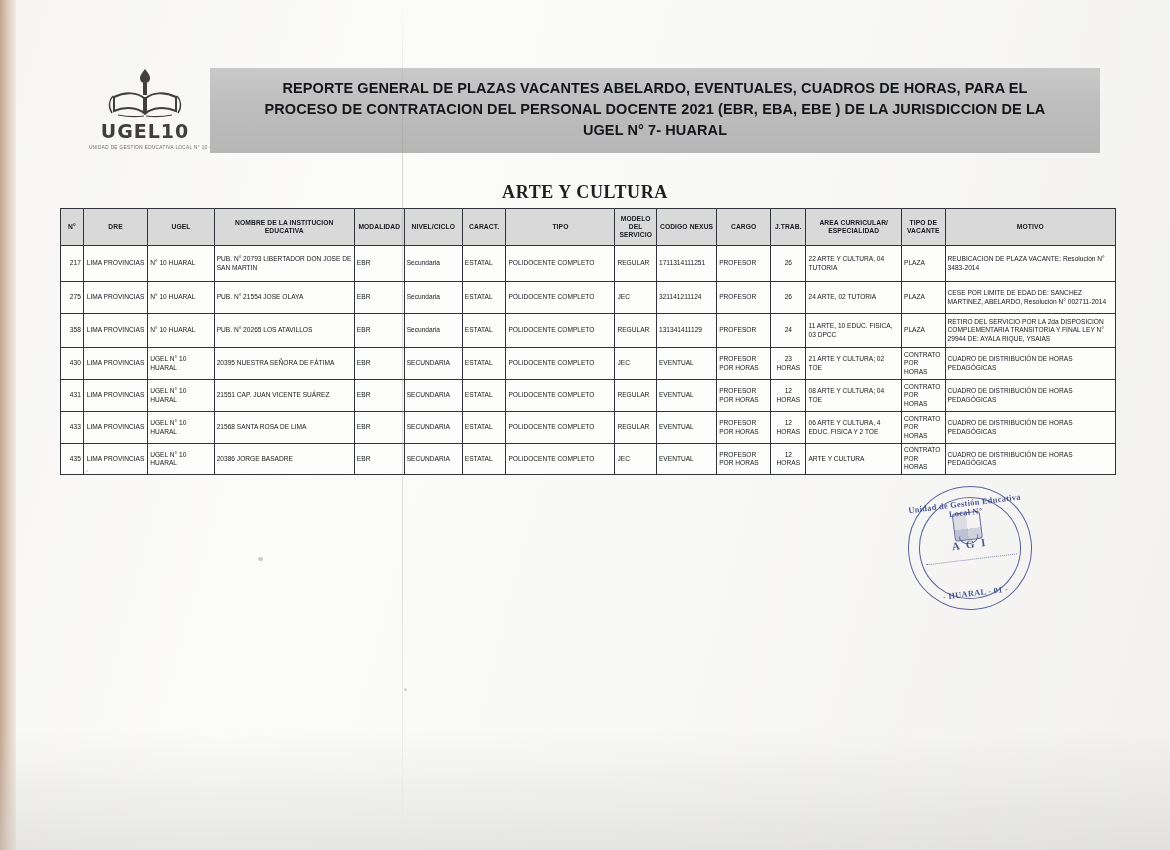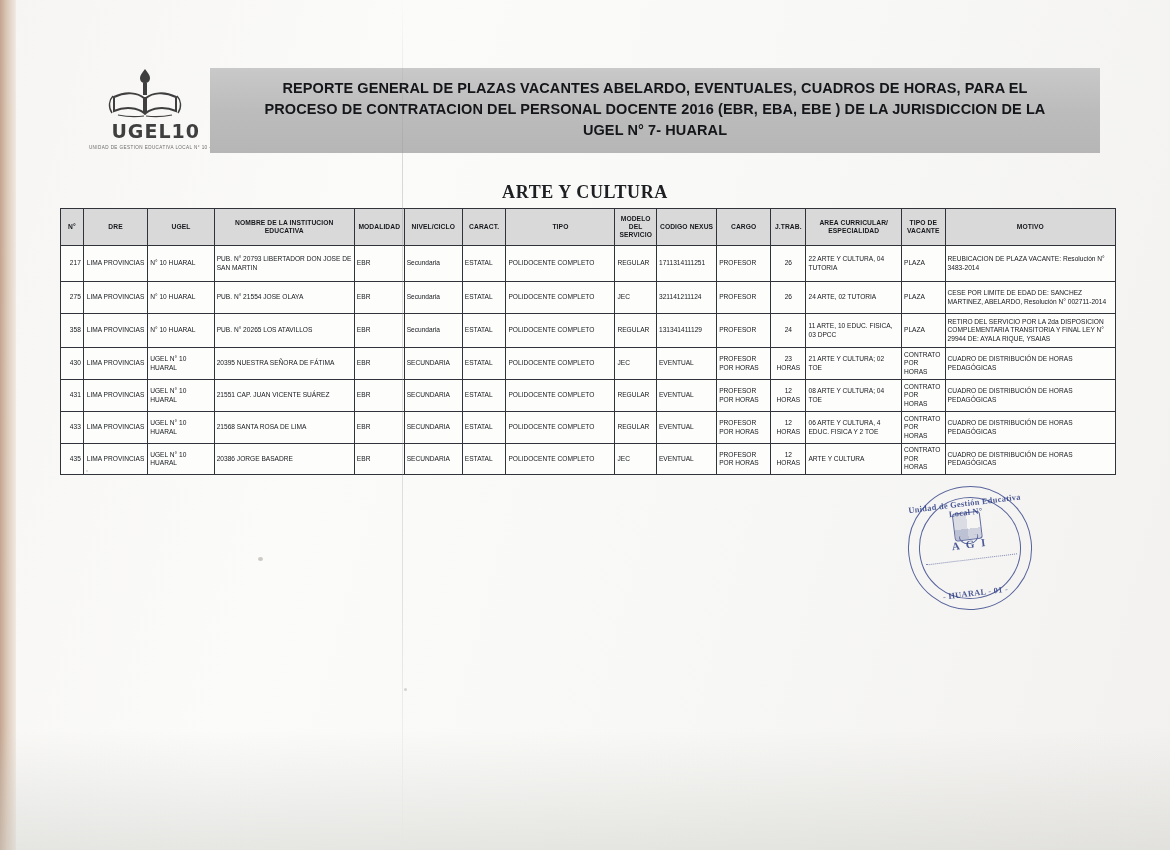--- a/index.html
+++ b/index.html
@@ -66,21 +66,20 @@
     margin: 0 auto;
   }
   #logo .book svg { display: block; }
   #logo .wordmark {
     font-family: "DejaVu Sans", sans-serif;
     font-weight: bold;
     font-size: 19px;
     letter-spacing: 1px;
     color: #3f3f3f;
     margin-top: 1px;
-    text-align: right;
   }
   #logo .subline {
     font-size: 4.5px;
     letter-spacing: .4px;
     color: #6a6a6a;
     margin-top: 3px;
     white-space: nowrap;
     transform: scaleX(1.02);
   }
 
@@ -276,21 +275,21 @@
           <path d="M12 48 C22 50 30 50 38 49" fill="none" stroke="#3f3f3f" stroke-width="1.2"></path>
           <path d="M66 48 C56 50 48 50 40 49" fill="none" stroke="#3f3f3f" stroke-width="1.2"></path>
         </svg>
       </div>
       <div class="wordmark">UGEL10</div>
       <div class="subline">UNIDAD DE GESTION EDUCATIVA LOCAL N° 10 - HUARAL</div>
     </div>
 
     <div id="title-box">
       <div class="line">REPORTE GENERAL DE PLAZAS VACANTES ABELARDO, EVENTUALES, CUADROS DE HORAS, PARA EL</div>
-      <div class="line">PROCESO DE CONTRATACION DEL PERSONAL DOCENTE 2016 (EBR, EBA, EBE ) DE LA JURISDICCION DE LA</div>
+      <div class="line">PROCESO DE CONTRATACION DEL PERSONAL DOCENTE 2021 (EBR, EBA, EBE ) DE LA JURISDICCION DE LA</div>
       <div class="line">UGEL N° 7- HUARAL</div>
     </div>
   </div>
 
   <div id="section-title">ARTE Y CULTURA</div>
 
   <div id="table-wrap">
     <table class="report">
       <colgroup>
         <col style="width:22px">

